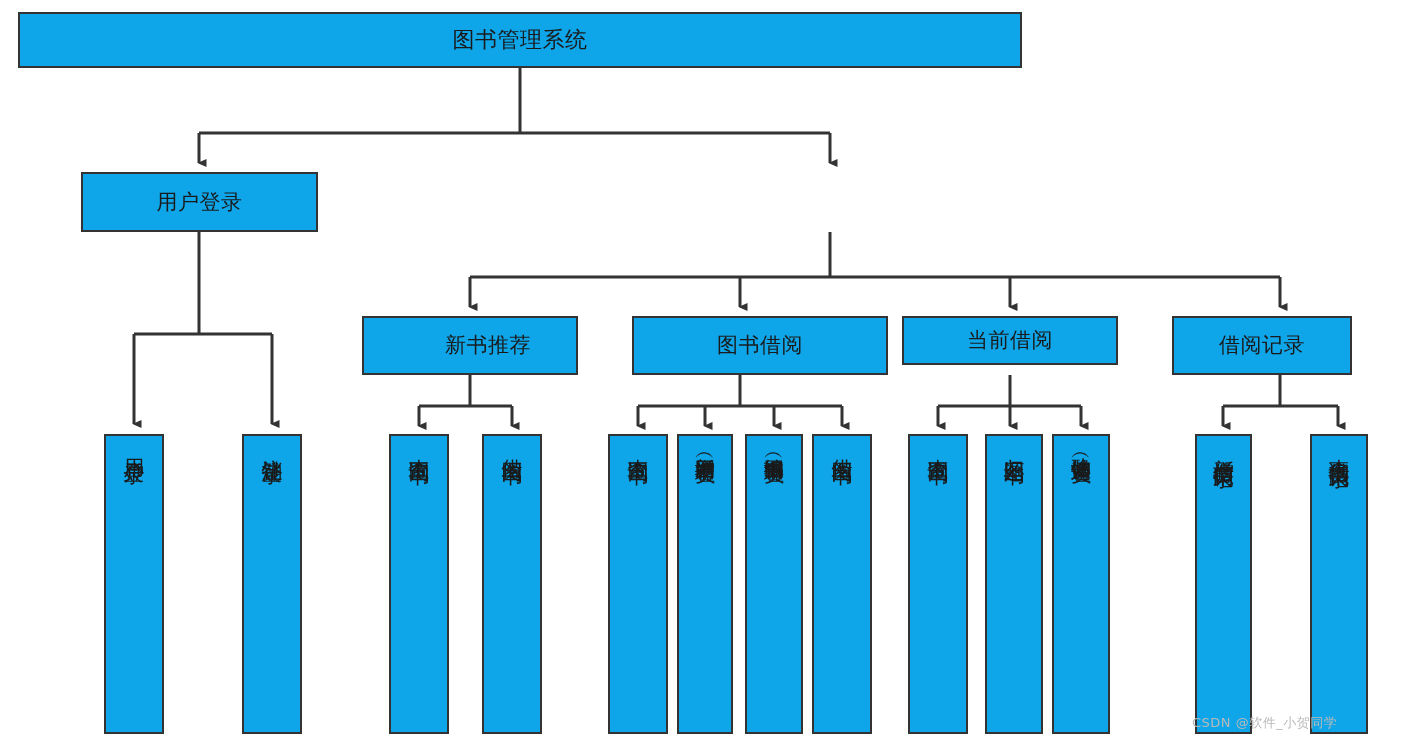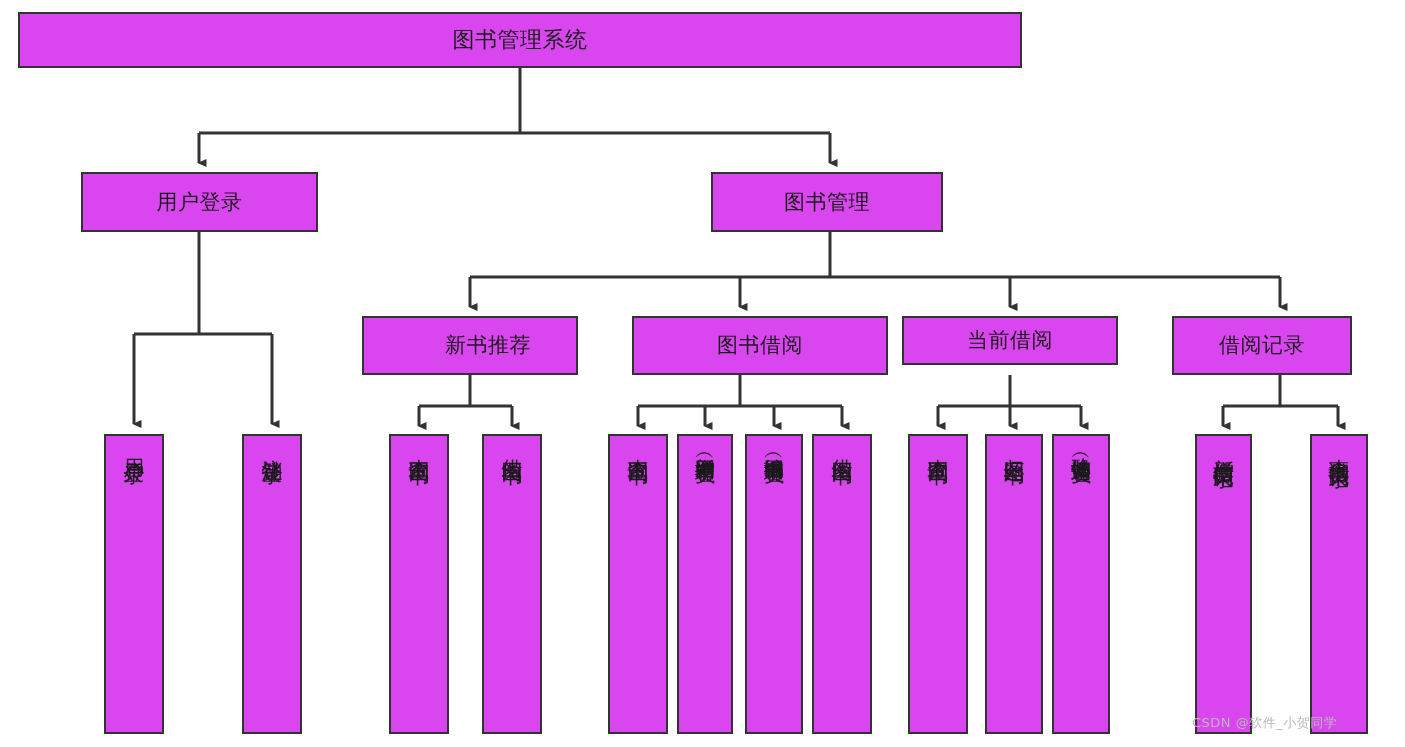--- a/index.html
+++ b/index.html
@@ -22,21 +22,21 @@
     position: absolute;
     left: 0;
     top: 0;
     width: 1405px;
     height: 747px;
   }
   .node {
     position: absolute;
     box-sizing: border-box;
     border: 2px solid #333333;
-    background: #d946ef;
+    background: #0ea5e9;
     display: flex;
     align-items: center;
     justify-content: center;
     z-index: 2;
   }
   .node .node-label {
     display: block;
     text-align: center;
     color: #1a1a1a;
     line-height: 1.18;
@@ -135,23 +135,20 @@
     </g>
   </svg>
 
   <div class="node horiz root" style="left:18px; top:12px; width:1004px; height:56px;">
     <span class="node-label">图书管理系统</span>
   </div>
 
   <div class="node horiz" style="left:81px; top:172px; width:237px; height:60px;">
     <span class="node-label">用户登录</span>
   </div>
-  <div class="node horiz" style="left:711px; top:172px; width:232px; height:60px;">
-    <span class="node-label">图书管理</span>
-  </div>
 
   <div class="node horiz" style="left:362px; top:316px; width:216px; height:59px;padding-left:36px;">
     <span class="node-label">新书推荐</span>
   </div>
   <div class="node horiz" style="left:632px; top:316px; width:256px; height:59px;">
     <span class="node-label">图书借阅</span>
   </div>
   <div class="node horiz" style="left:902px; top:316px; width:216px; height:49px;">
     <span class="node-label">当前借阅</span>
   </div>

